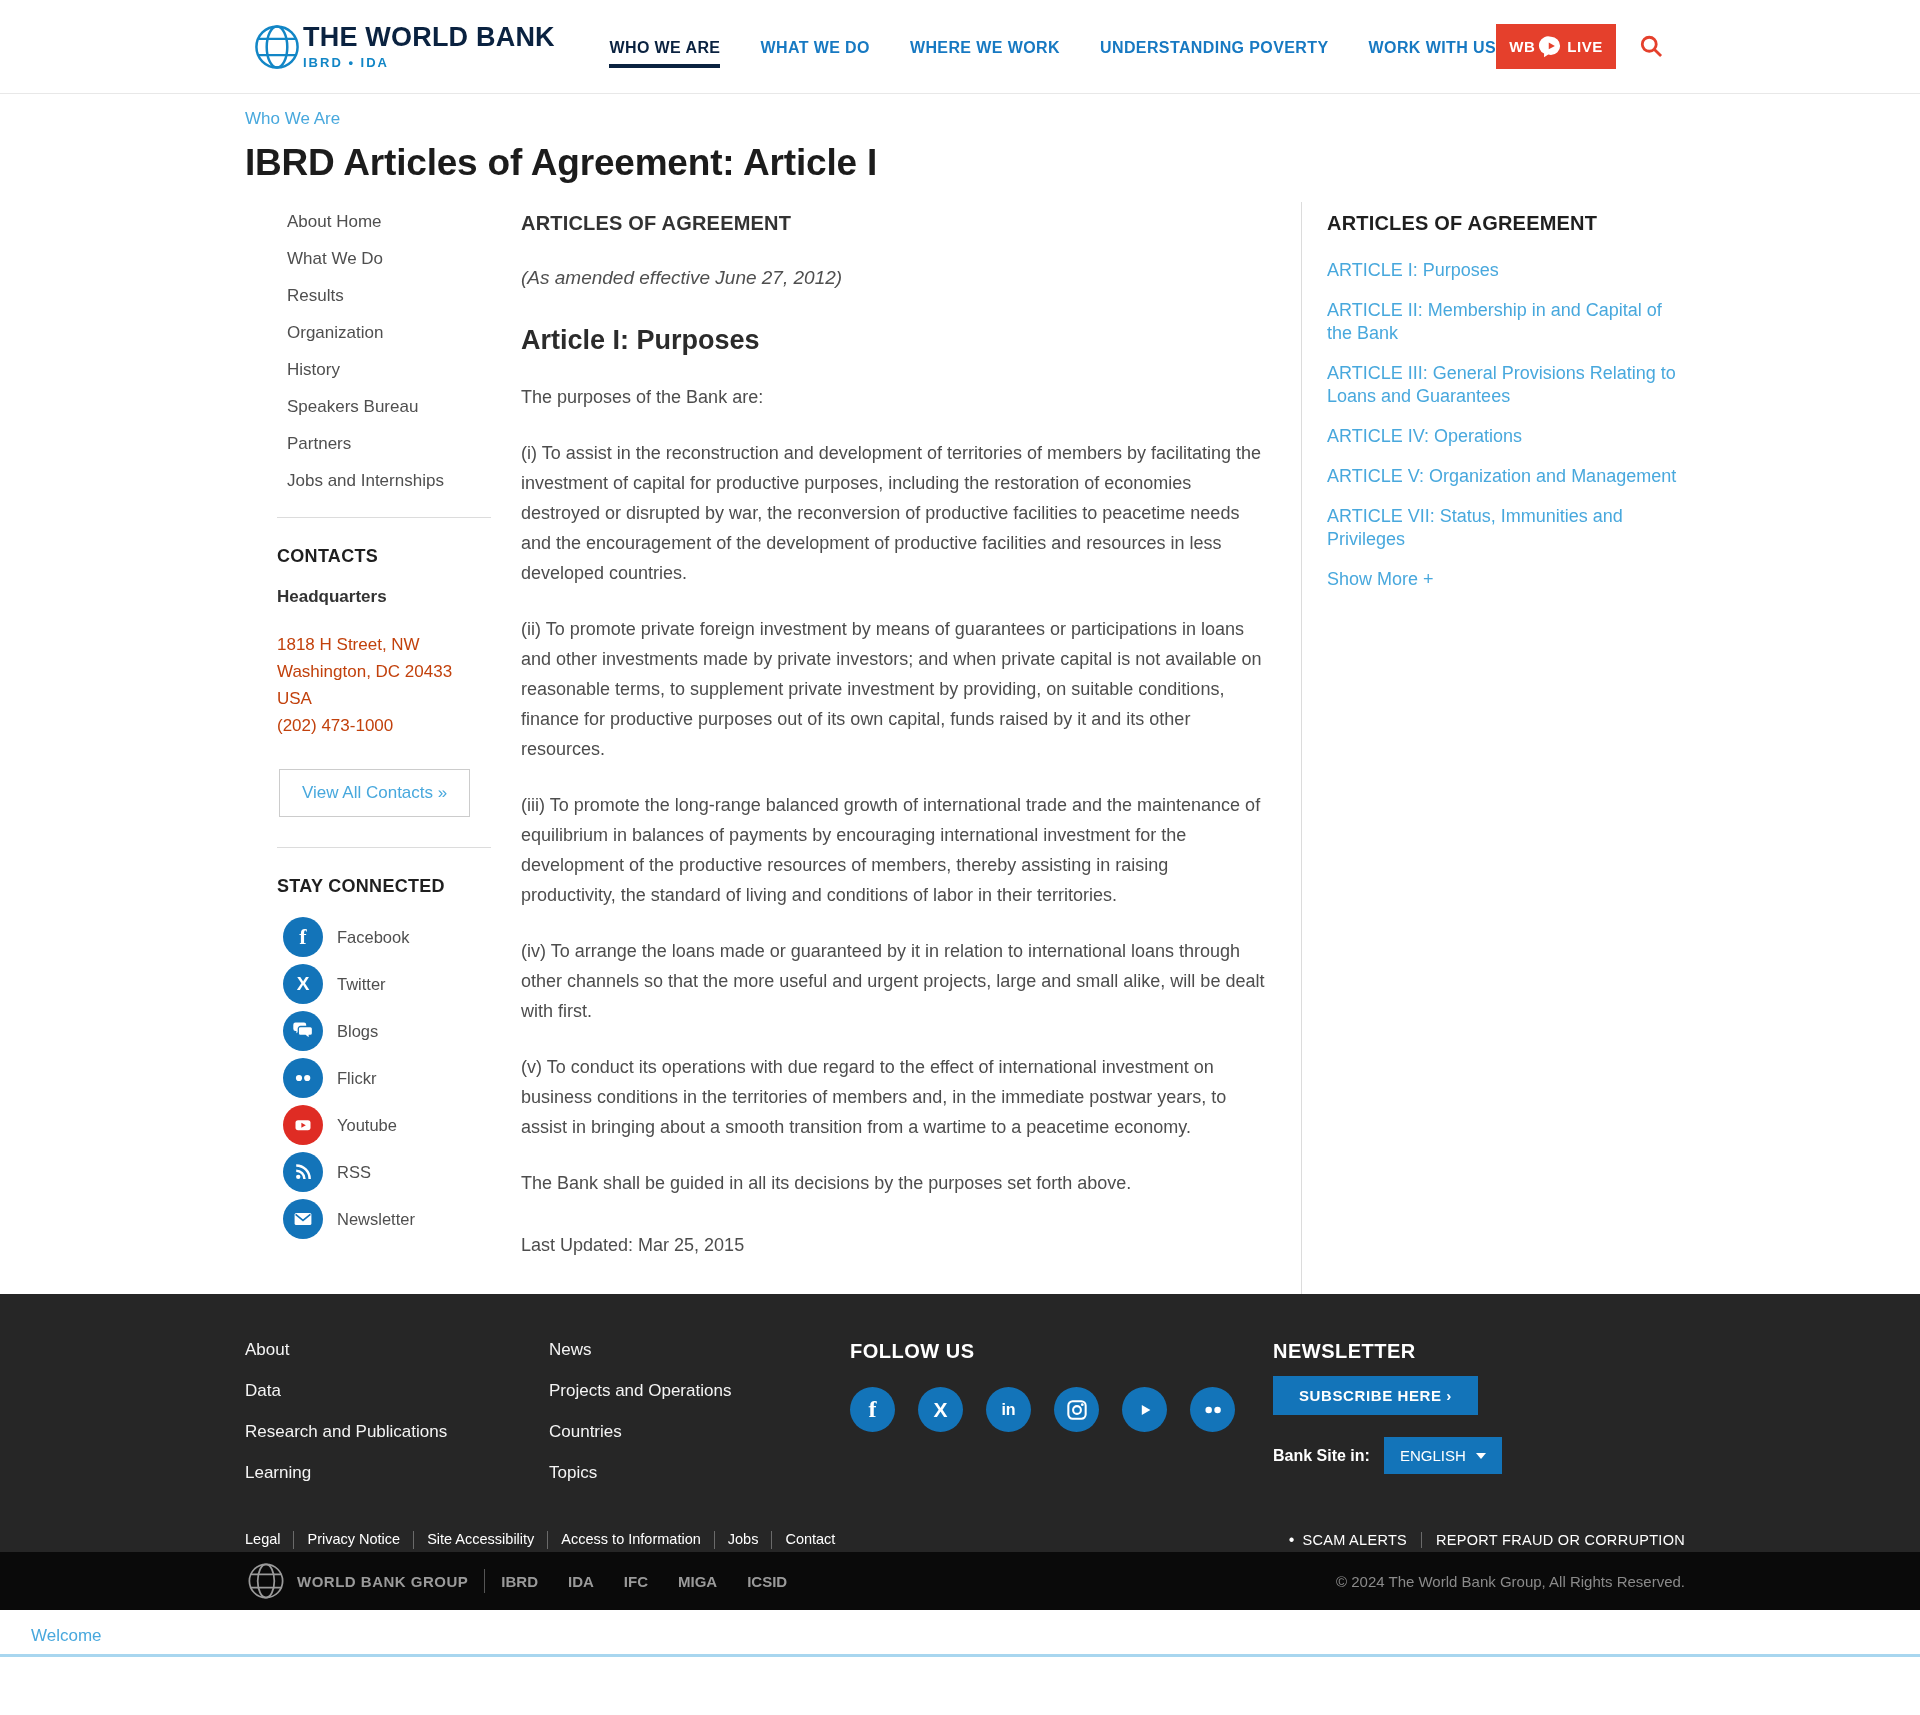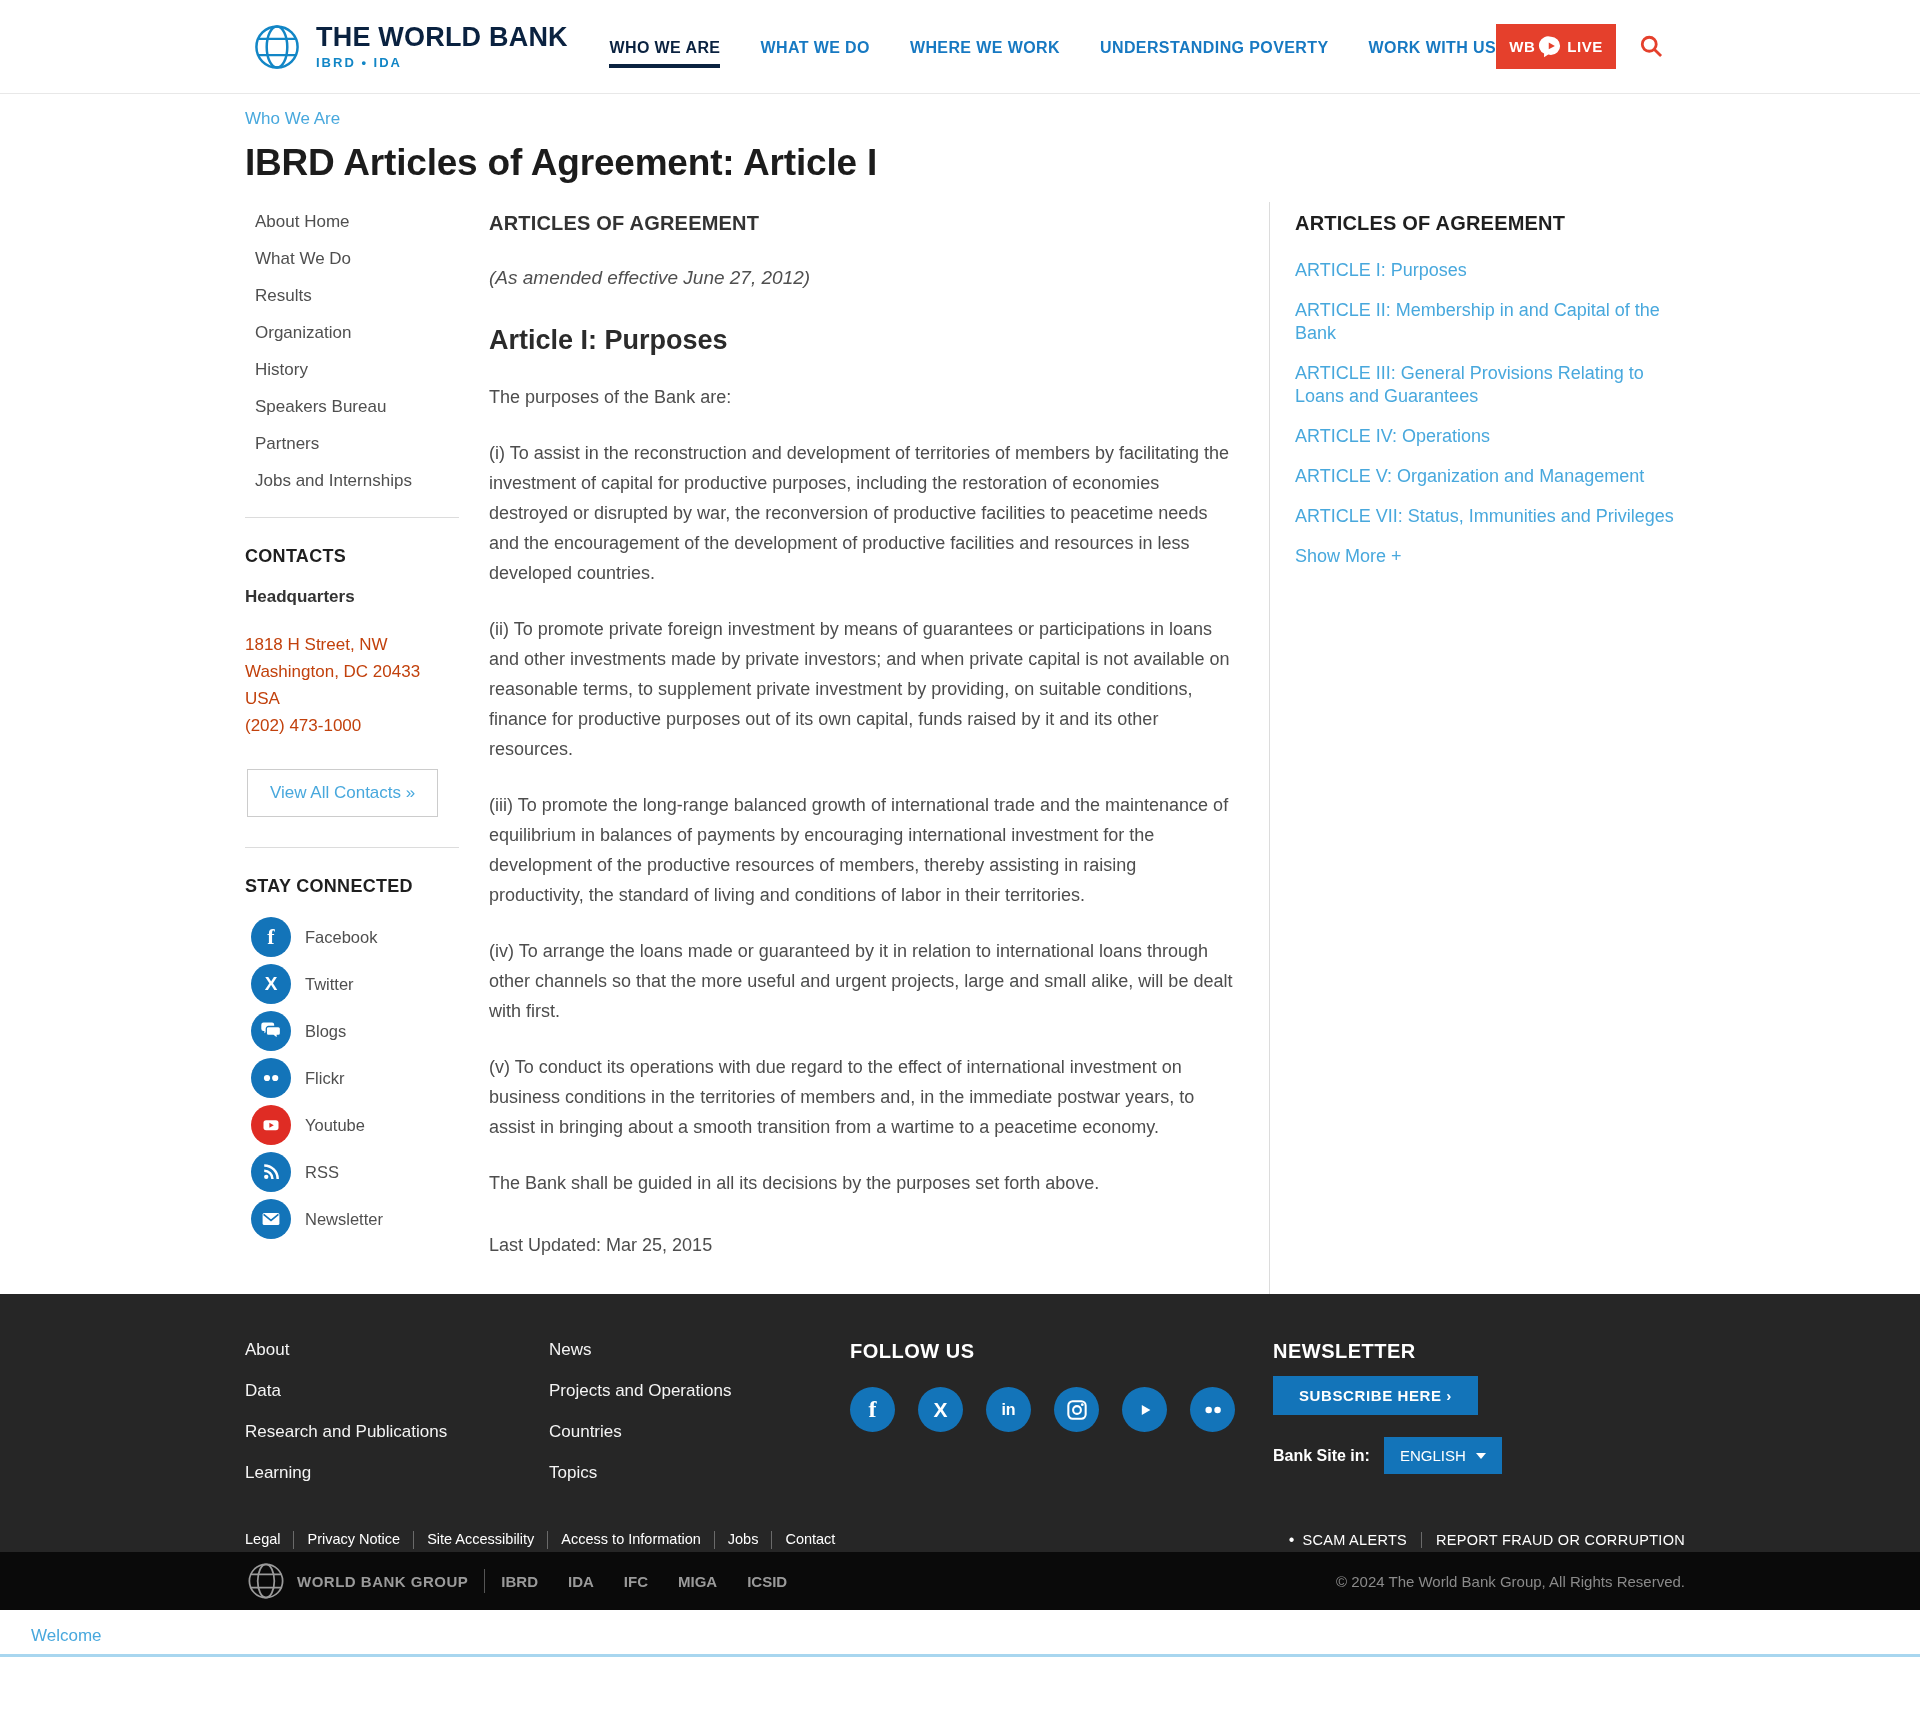--- a/index.html
+++ b/index.html
@@ -15,21 +15,21 @@
 
   
   .site-header {
     height: 94px;
     display: flex;
     align-items: center;
     padding: 0 255px 0 251px;
     border-bottom: 1px solid #e8e8e8;
     background: #fff;
   }
-  .logo { display: flex; align-items: center; gap: 13px; margin-right: auto; }
+  .logo { display: flex; align-items: center; margin-right: auto; }
   .logo-text-main { font-size: 27px; font-weight: 700; color: #0a2240; letter-spacing: 0.2px; line-height: 1; }
   .logo-text-sub { font-size: 13px; font-weight: 700; color: #1286c6; letter-spacing: 2px; margin-top: 4px; }
   .main-nav { display: flex; align-items: center; gap: 40px; }
   .nav-item {
     font-size: 16px; font-weight: 700; color: #1779c2; letter-spacing: 0.4px;
     padding: 8px 0 7px; border-bottom: 4px solid transparent; margin-top: 6px;
     white-space: nowrap;
   }
   .nav-item.active { color: #0a2240; border-bottom-color: #0a2240; }
   .live-btn {
@@ -40,21 +40,21 @@
   .search-btn { margin-left: 22px; background: none; border: none; cursor: pointer; display: flex; }
 
   
   .container { padding: 0 235px 0 245px; }
   .breadcrumb { display: inline-block; margin-top: 15px; font-size: 17px; color: #48a8dd; }
   .page-title { margin-top: 13px; font-size: 37px; font-weight: 700; color: #1c1c1c; letter-spacing: -0.2px; }
 
   .columns { display: flex; align-items: stretch; margin-top: 18px; min-height: 1092px; }
 
   
-  .left-rail { width: 214px; flex-shrink: 0; padding-top: 10px; }
+  .left-rail { width: 214px; flex-shrink: 0; padding-top: 10px; margin-left: 32px; }
   .left-nav a { display: block; margin: 0 0 17px 10px; font-size: 17px; color: #4f4f4f; }
   .rail-div { border: none; border-top: 1px solid #dcdcdc; margin: 26px 0 28px; }
   .rail-h { font-size: 18px; font-weight: 700; color: #1f1f1f; letter-spacing: 0.3px; margin-bottom: 20px; }
   .hq { font-size: 17px; font-weight: 700; color: #333; margin-bottom: 24px; }
   .addr-line, .phone { font-size: 17px; color: #c2410c; line-height: 27px; }
   .view-all {
     display: inline-block; margin: 30px 0 4px 2px; border: 1px solid #cccccc;
     padding: 13px 22px; font-size: 17px; color: #48a8dd; background: #fff;
   }
   .social-row { display: flex; align-items: center; gap: 14px; margin: 0 0 7px 6px; }

